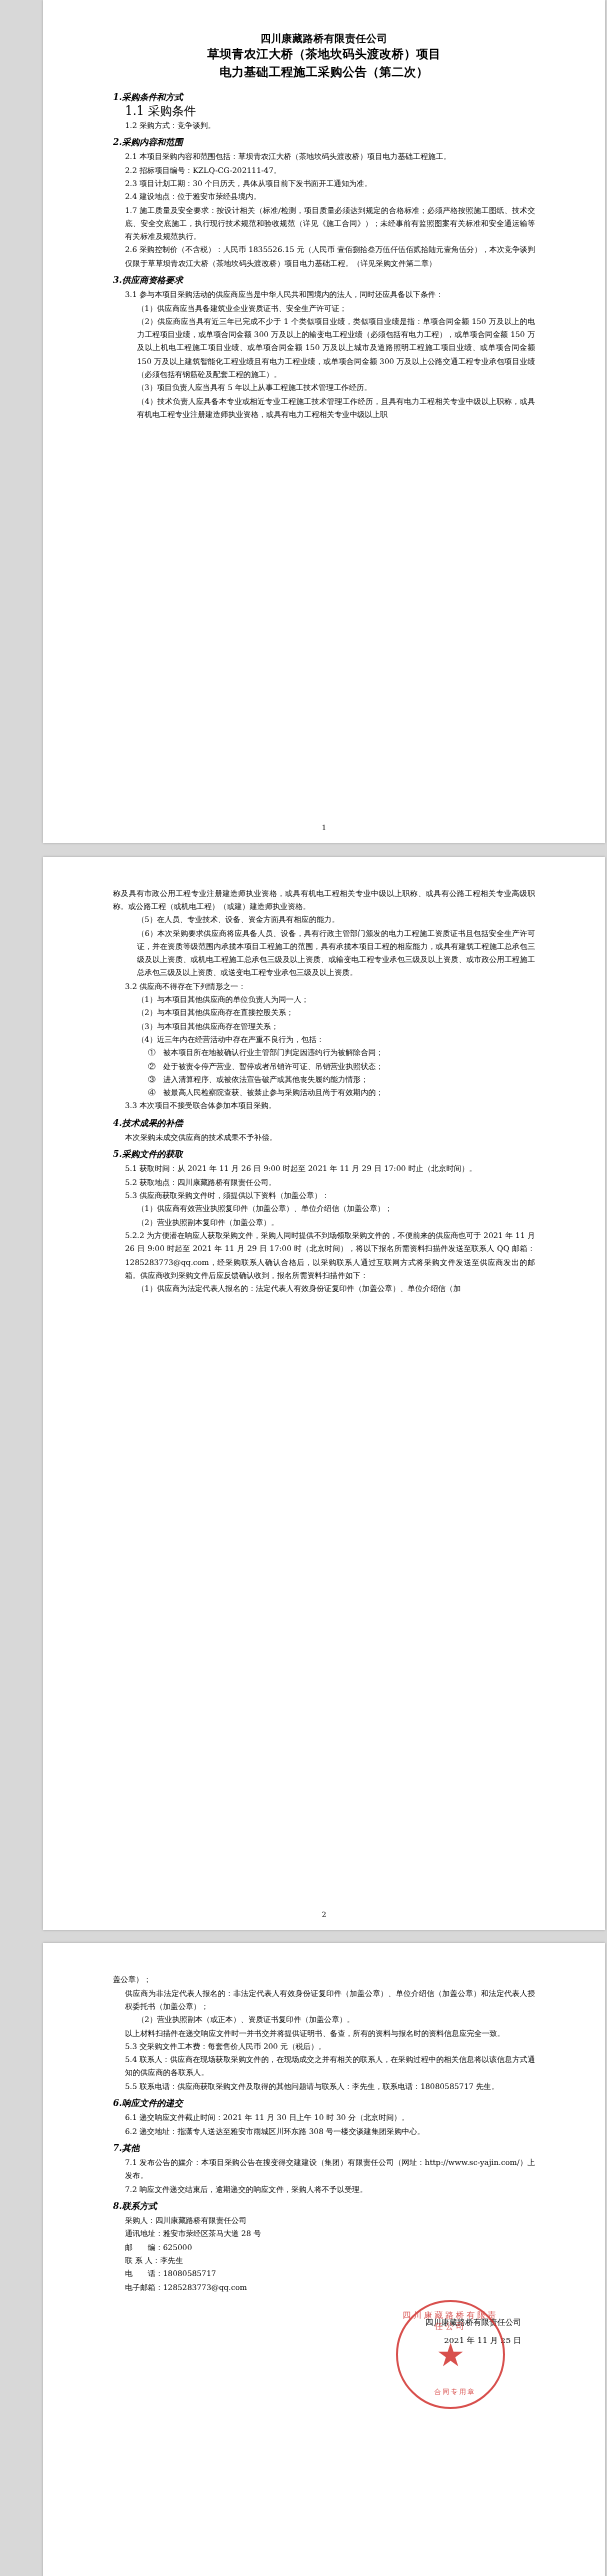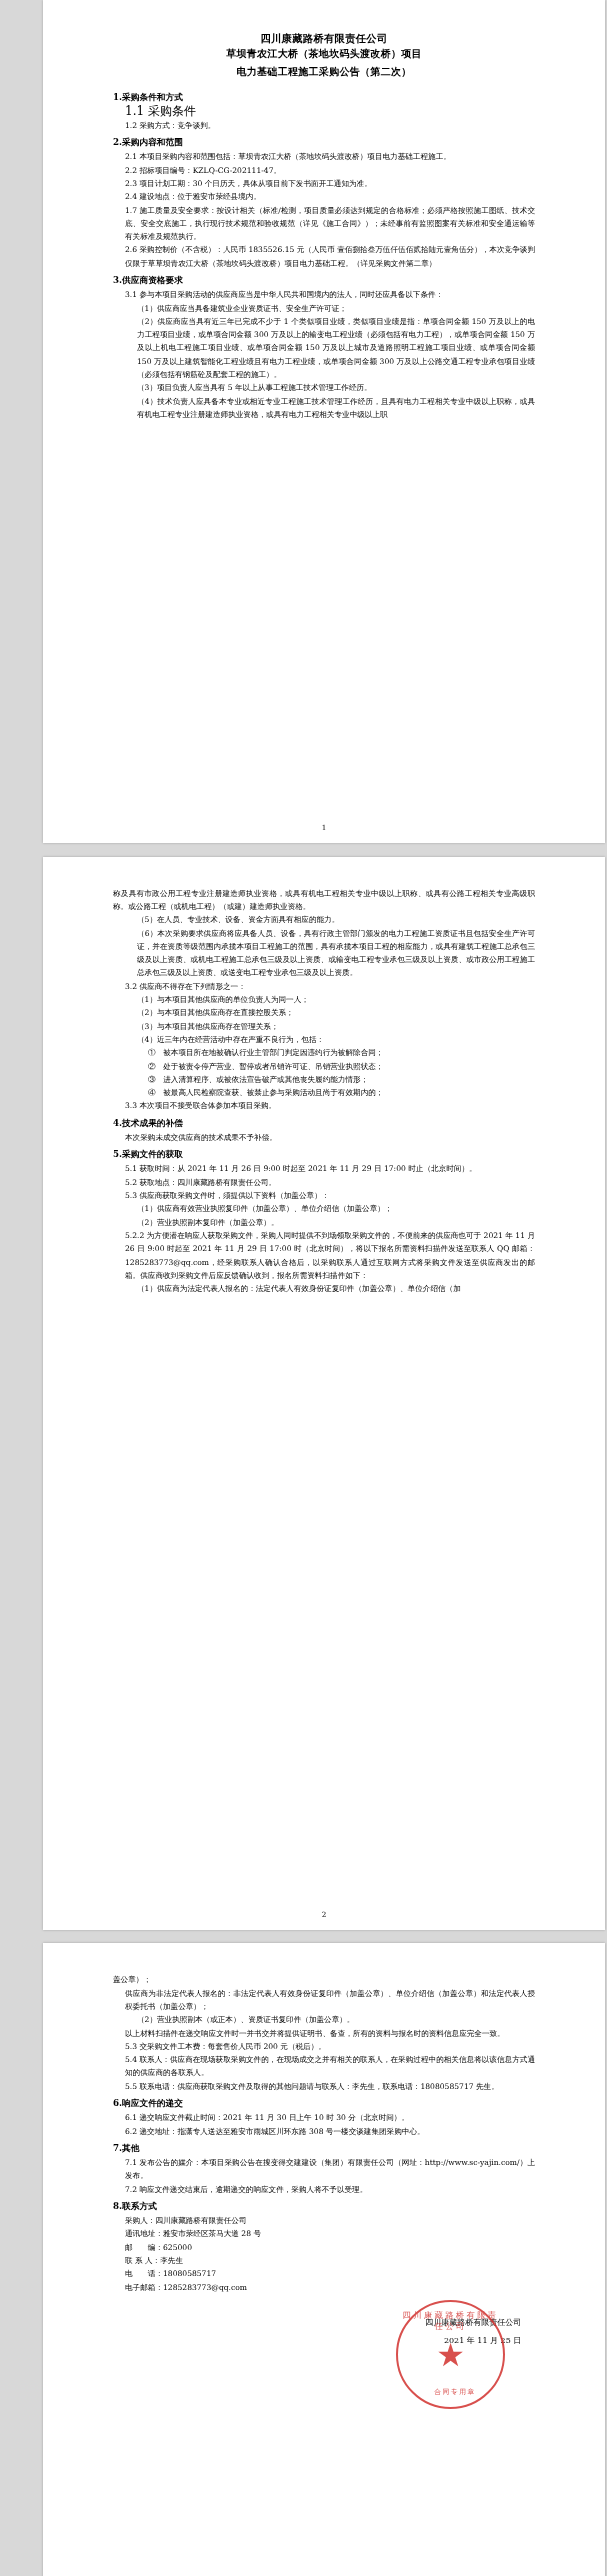--- a/index.html
+++ b/index.html
@@ -35,31 +35,31 @@
   }
   .title-line {
     font-family: "DejaVu Serif", "Liberation Serif", serif;
     font-weight: bold;
     font-size: 10.3px;
     line-height: 16px;
     letter-spacing: 0.3px;
     color: #000;
   }
   .title-line.big {
-    font-size: 10px;
+    font-size: 12px;
     line-height: 17.5px;
-    font-family: Liberation Mono, monospace;
   }
   .h2 {
     font-family: "DejaVu Serif", "Liberation Serif", serif;
     font-weight: bold;
     font-size: 8.7px;
     line-height: 14.4px;
     margin: 3px 0 0.8px 0;
     color: #000;
+    font-style: italic;
   }
   .h3 {
     font-family: "DejaVu Serif", "Liberation Serif", serif;
     font-size: 12px;
     line-height: 13.7px;
     margin: 0.8px 0 0 0;
     padding-left: 12px;
     color: #000;
   }
   p.t {

